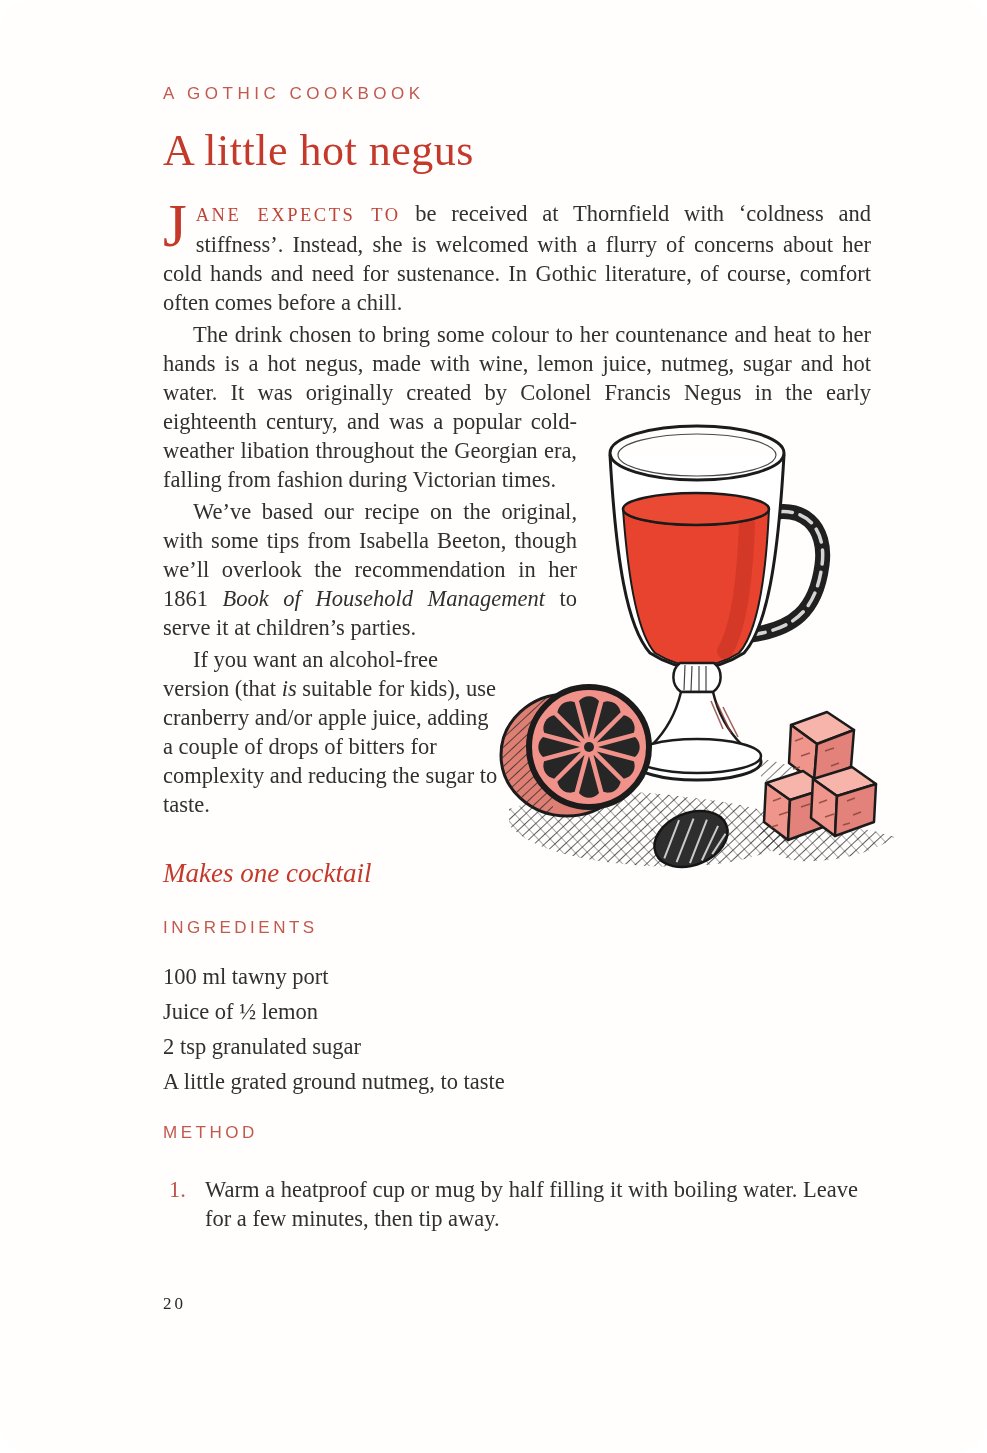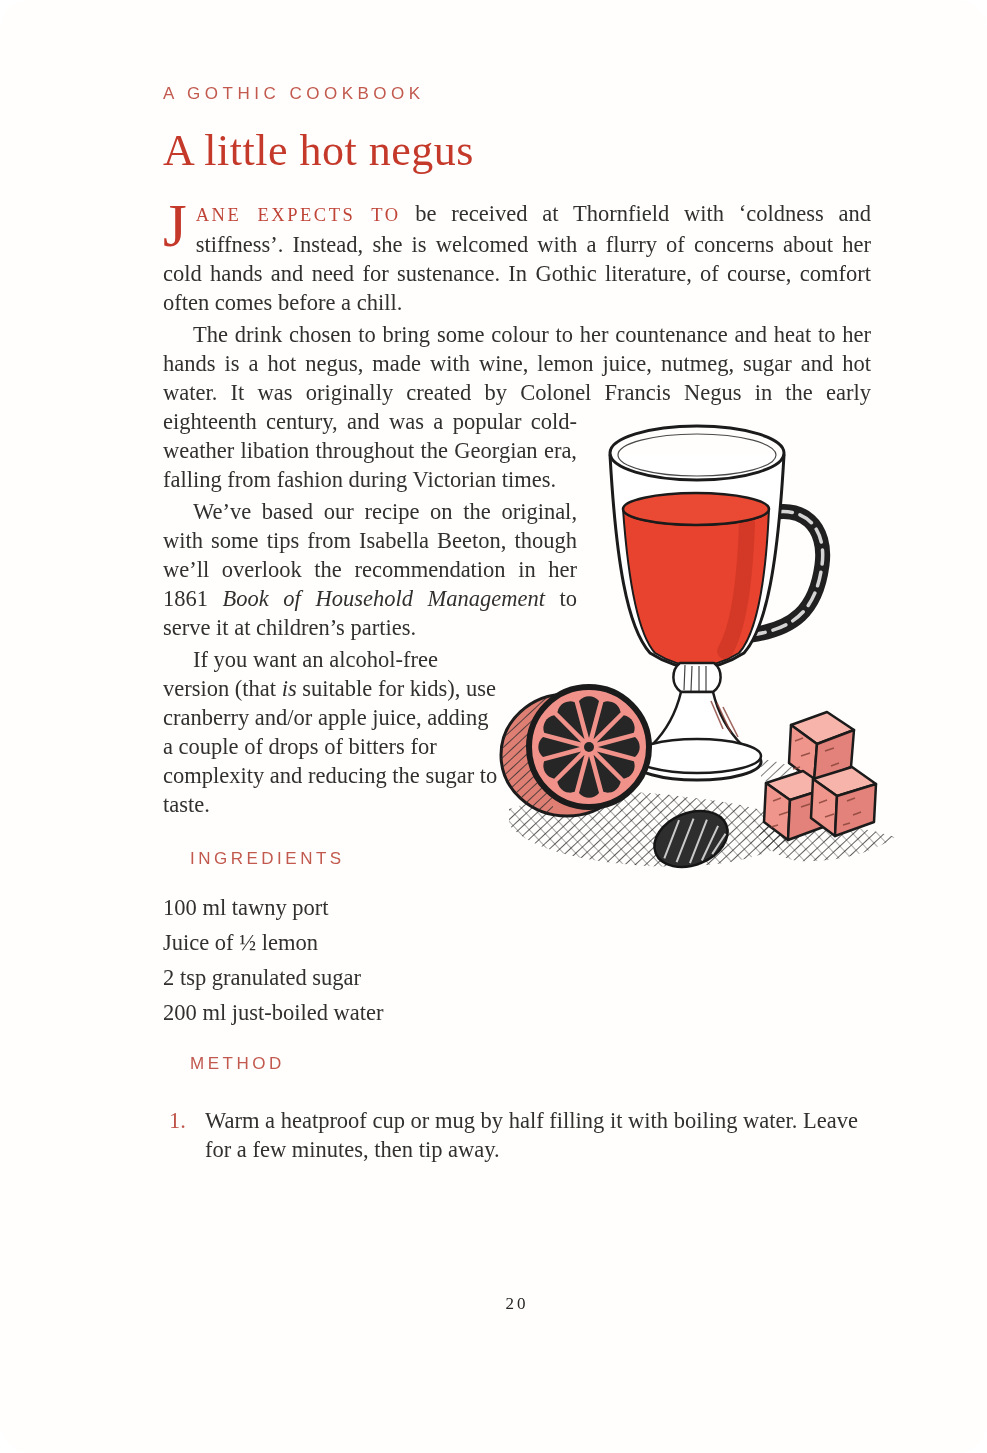--- a/index.html
+++ b/index.html
@@ -22,29 +22,29 @@
   .ital{font-style:italic;}
 
   .illo{float:right;width:370px;height:470px;margin:4px 0 0 0;
         shape-outside:polygon(90px 0px,370px 0px,370px 470px,4px 470px,4px 262px,90px 262px);
         shape-margin:14px;}
   .illo svg{display:block;width:440px;height:470px;margin-left:-6px;}
 
   .yield{margin-top:39px;font-style:italic;font-size:27px;line-height:30px;
          color:#c4392a;text-align:left;text-indent:0;}
   .subhead{margin-top:30px;font-family:"Liberation Sans",sans-serif;font-size:17px;
-           font-weight:400;letter-spacing:3.5px;color:#c2594e;margin-left:27px;}
+           font-weight:400;letter-spacing:3.5px;color:#c2594e;}
   .subhead.method{margin-top:24px;}
   .ing-list{margin-top:21px;}
   .ing-item{font-size:22.5px;line-height:35px;text-align:left;}
   .method-list{margin-top:32px;}
   .step{display:flex;font-size:22.5px;line-height:29px;}
   .step-num{width:42px;padding-left:6px;box-sizing:border-box;color:#bf5449;flex:none;}
   .step-text{flex:1;text-align:left;}
-  .pagenum{position:absolute;top:1294px;left:0;width:708px;text-align:center;
+  .pagenum{position:absolute;top:1294px;left:0;width:708px;
            font-size:17px;letter-spacing:3px;color:#262626;}
 </style>
 </head>
 <body>
 
 <div class="page">
   <div class="content">
 
     <div class="kicker">A GOTHIC COOKBOOK</div>
     <h1 class="title">A little hot negus</h1>
@@ -128,27 +128,28 @@
         <polygon points="342,385 381,373 379,411 340,425" fill="#e2827a"></polygon>
         <path d="M 300,330 l 8,-3 M 306,345 l 9,-3 M 298,358 l 7,-2 M 330,340 l 9,-3 M 336,355 l 8,-3 M 278,390 l 8,-3 M 284,404 l 9,-3 M 276,416 l 7,-2 M 306,396 l 9,-3 M 324,392 l 8,-3 M 330,406 l 9,-3 M 352,390 l 8,-3 M 358,404 l 8,-3 M 348,414 l 7,-2" stroke="#8a453c" stroke-width="1.4" opacity="0.85" fill="none"></path>
       </g>
     </svg>
         </span><span>eighteenth century, and was a popular cold-weather libation throughout the Georgian era, falling from fashion during Victorian times.</span></p>
 
     <p class="p-follow"><span>We’ve based our recipe on the original, with some tips from Isabella Beeton, though we’ll overlook the recommendation in her 1861 </span><span class="ital">Book of Household Management</span><span> to serve it at children’s parties.</span></p>
 
     <p class="p-follow ragged"><span>If you want an alcohol-free version (that </span><span class="ital">is</span><span> suitable for kids), use cranberry and/or apple juice, adding a couple of drops of bitters for complexity and reducing the sugar to taste.</span></p>
 
+    <p class="yield">Makes one cocktail</p>
 
     <div class="subhead">INGREDIENTS</div>
     <div class="ing-list">
       <div class="ing-item">100 ml tawny port</div>
       <div class="ing-item">Juice of ½ lemon</div>
       <div class="ing-item">2 tsp granulated sugar</div>
-      <div class="ing-item">200 ml just-boiled water</div>
+      <div class="ing-item">A little grated ground nutmeg, to taste</div>
     </div>
 
     <div class="subhead method">METHOD</div>
     <div class="method-list">
       <div class="step">
         <span class="step-num">1.</span>
         <span class="step-text">Warm a heatproof cup or mug by half filling it with boiling water. Leave for a few minutes, then tip away.</span>
       </div>
     </div>
 

